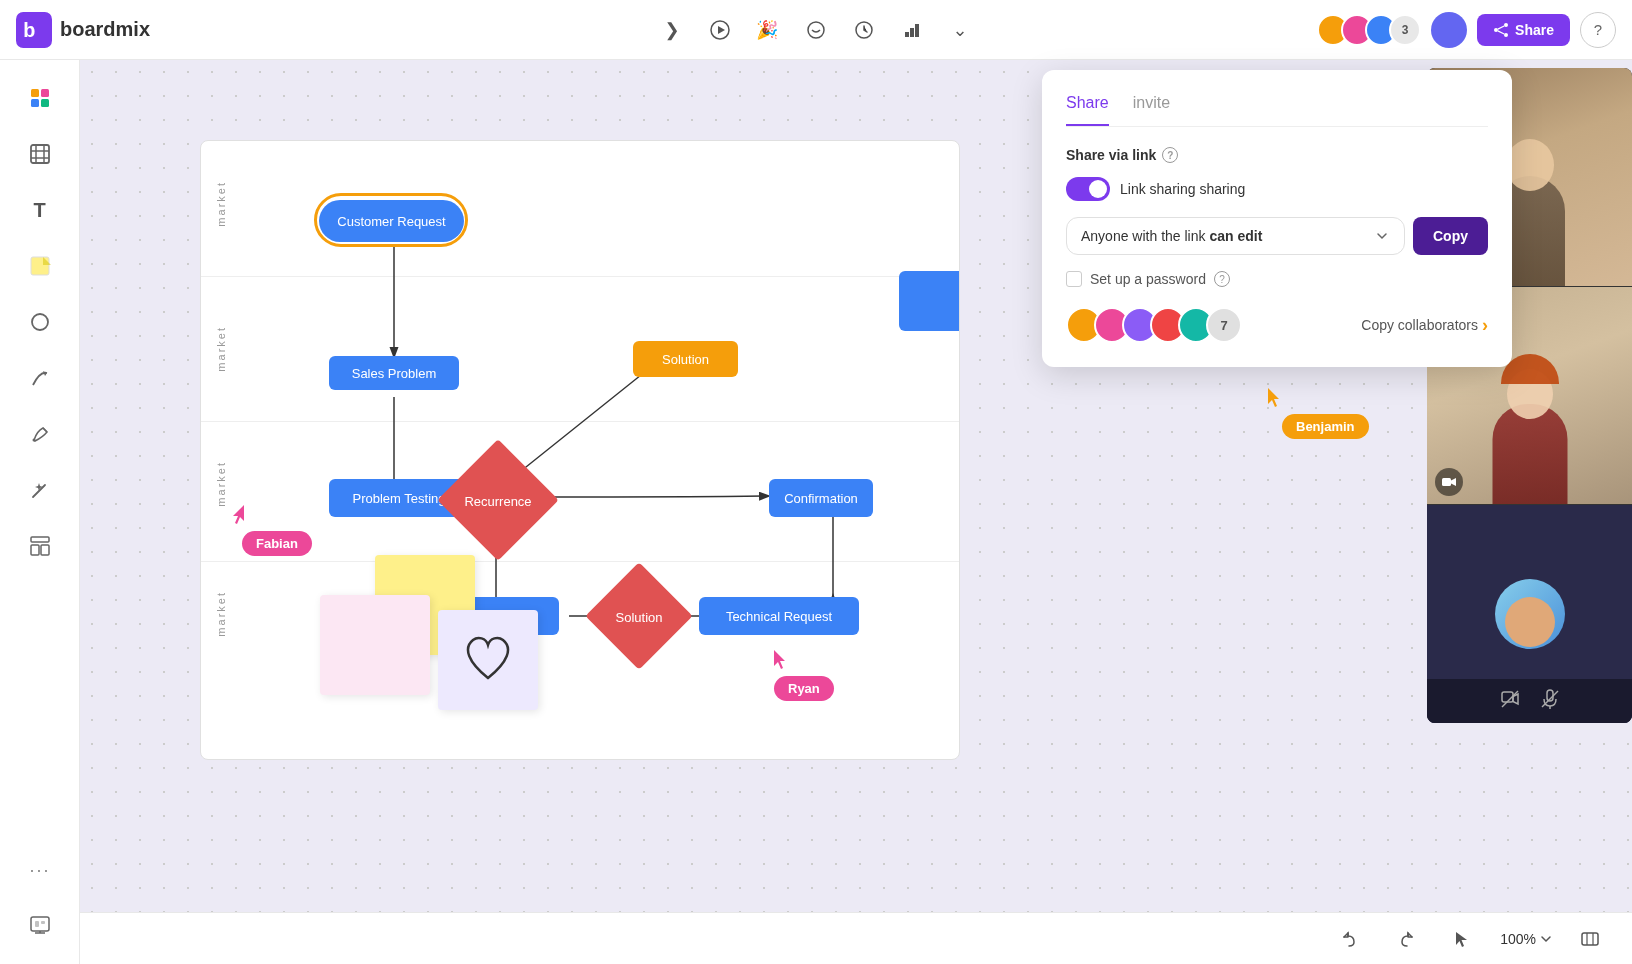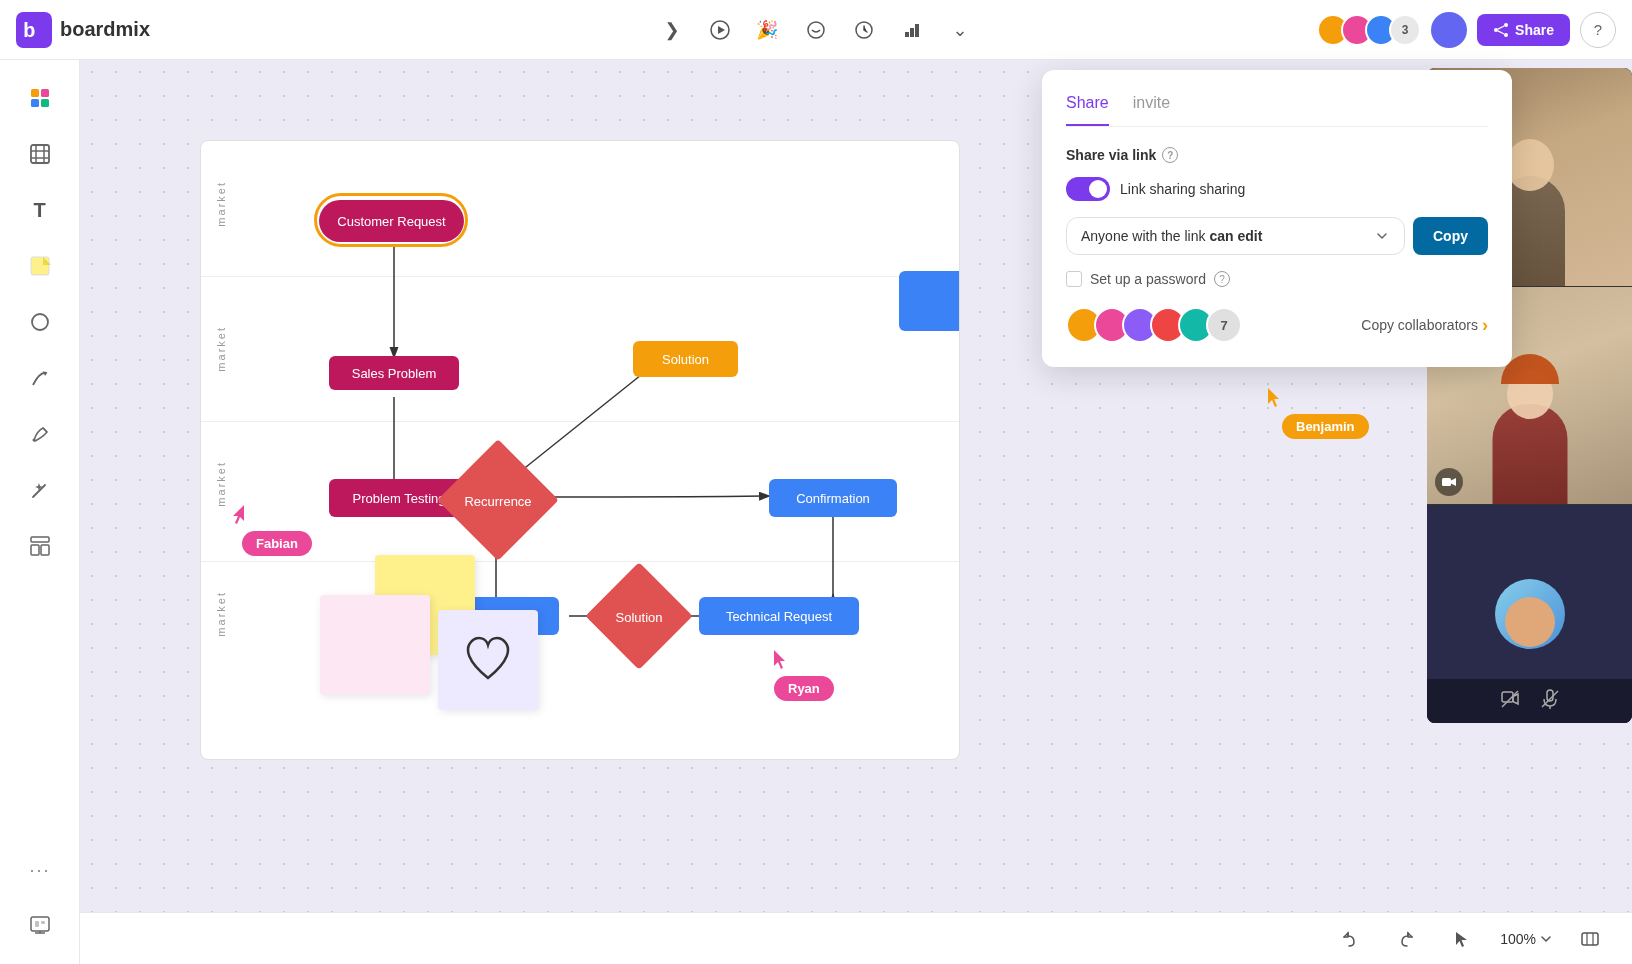--- a/index.html
+++ b/index.html
@@ -48,21 +48,21 @@
 
     
     .flowchart {
       position: absolute; top: 80px; left: 120px; width: 760px; height: 620px;
       background: white; border-radius: 8px; border: 1px solid #e0e0e0;
     }
 
     
     .node { position: absolute; display: flex; align-items: center; justify-content: center; font-size: 13px; font-weight: 500; border-radius: 8px; }
     .node-rounded { border-radius: 30px; }
-    .node-purple { background: #be185d; color: white; }
+    .node-purple { background: #3b82f6; color: white; }
     .node-orange { background: #f59e0b; color: white; }
     .node-blue { background: #3b82f6; color: white; }
 
     
     .cursor-label {
       position: absolute; border-radius: 20px; padding: 5px 14px; font-size: 13px; font-weight: 600; color: white; white-space: nowrap; z-index: 50;
     }
 
     
     .arrows-svg { position: absolute; top: 0; left: 0; width: 100%; height: 100%; pointer-events: none; }
@@ -78,21 +78,21 @@
     .share-tab.inactive { color: #999; }
     .share-section-title { font-size: 14px; font-weight: 600; color: #333; display: flex; align-items: center; gap: 6px; margin-bottom: 14px; }
     .toggle-row { display: flex; align-items: center; gap: 10px; margin-bottom: 16px; }
     .toggle { width: 44px; height: 24px; background: #7c3aed; border-radius: 12px; position: relative; cursor: pointer; }
     .toggle-dot { width: 18px; height: 18px; background: white; border-radius: 50%; position: absolute; top: 3px; right: 3px; }
     .toggle-label { font-size: 14px; color: #333; }
     .link-row { display: flex; gap: 8px; margin-bottom: 16px; }
     .link-select { flex: 1; border: 1.5px solid #e0e0e0; border-radius: 12px; padding: 10px 14px; font-size: 14px; color: #333; background: white; display: flex; align-items: center; justify-content: space-between; cursor: pointer; }
     .link-select-text { font-size: 14px; color: #333; }
     .link-select-text strong { font-weight: 700; }
-    .copy-btn { background: #0369a1; color: white; border: none; border-radius: 8px; padding: 10px 20px; font-size: 14px; font-weight: 600; cursor: pointer; white-space: nowrap; }
+    .copy-btn { background: #4c1d95; color: white; border: none; border-radius: 8px; padding: 10px 20px; font-size: 14px; font-weight: 600; cursor: pointer; white-space: nowrap; }
     .password-row { display: flex; align-items: center; gap: 8px; margin-bottom: 20px; }
     .checkbox { width: 16px; height: 16px; border: 1.5px solid #ccc; border-radius: 3px; background: white; }
     .password-label { font-size: 14px; color: #555; }
     .collaborators-row { display: flex; align-items: center; gap: 8px; }
     .collab-avatars { display: flex; }
     .collab-avatar { width: 36px; height: 36px; border-radius: 50%; margin-left: -8px; border: 2px solid white; overflow: hidden; }
     .collab-avatar:first-child { margin-left: 0; }
     .collab-count { width: 36px; height: 36px; border-radius: 50%; background: #e0e0e0; display: flex; align-items: center; justify-content: center; font-size: 13px; font-weight: 600; color: #555; margin-left: -8px; border: 2px solid white; }
     .check-collab-link { font-size: 14px; color: #555; cursor: pointer; display: flex; align-items: center; gap: 4px; margin-left: auto; }
     .check-collab-arrow { color: #f59e0b; font-size: 18px; font-weight: 700; }
@@ -320,21 +320,21 @@
 
     <div class="node node-orange" style="left:432px;top:200px;width:105px;height:36px;border-radius:6px;">
       <span>Solution</span>
     </div>
 
     <div style="position:absolute;left:254px;top:316px;width:86px;height:86px;background:#e05252;transform:rotate(45deg);z-index:2;border-radius:4px;"></div>
     <div style="position:absolute;left:250px;top:330px;width:94px;height:60px;display:flex;align-items:center;justify-content:center;z-index:3;font-size:13px;font-weight:500;color:white;">
       <span>Recurrence</span>
     </div>
 
-    <div class="node node-blue" style="left:568px;top:338px;width:128px;height:38px;border-radius:6px;">
+    <div class="node node-blue" style="left:568px;top:338px;width:104px;height:38px;border-radius:6px;">
       <span>Confirmation</span>
     </div>
 
     <div class="node node-blue" style="left:240px;top:456px;width:118px;height:38px;border-radius:6px;">
       <span>Error Report</span>
     </div>
 
     <div style="position:absolute;left:400px;top:437px;width:76px;height:76px;background:#e05252;transform:rotate(45deg);z-index:2;border-radius:4px;"></div>
     <div style="position:absolute;left:396px;top:452px;width:84px;height:48px;display:flex;align-items:center;justify-content:center;z-index:3;font-size:13px;font-weight:500;color:white;">
       <span>Solution</span>

